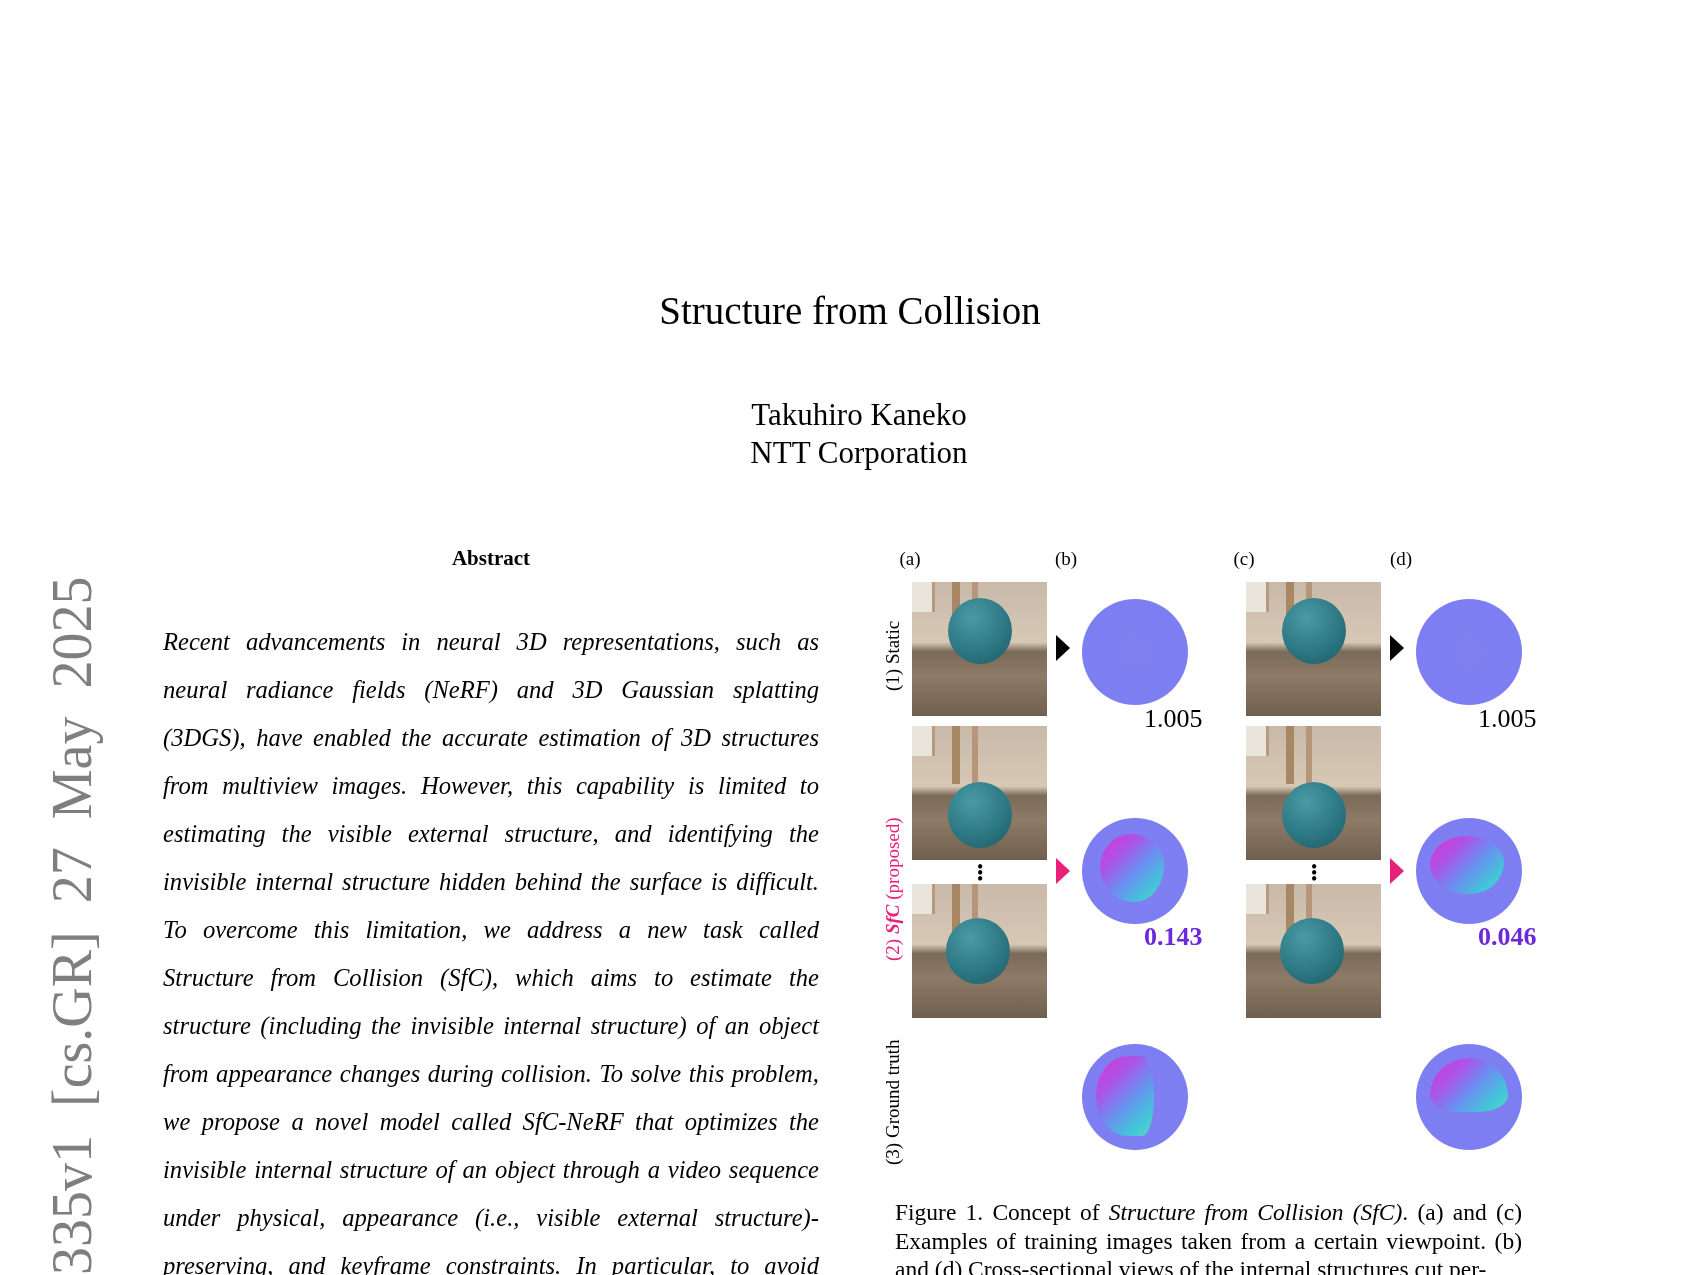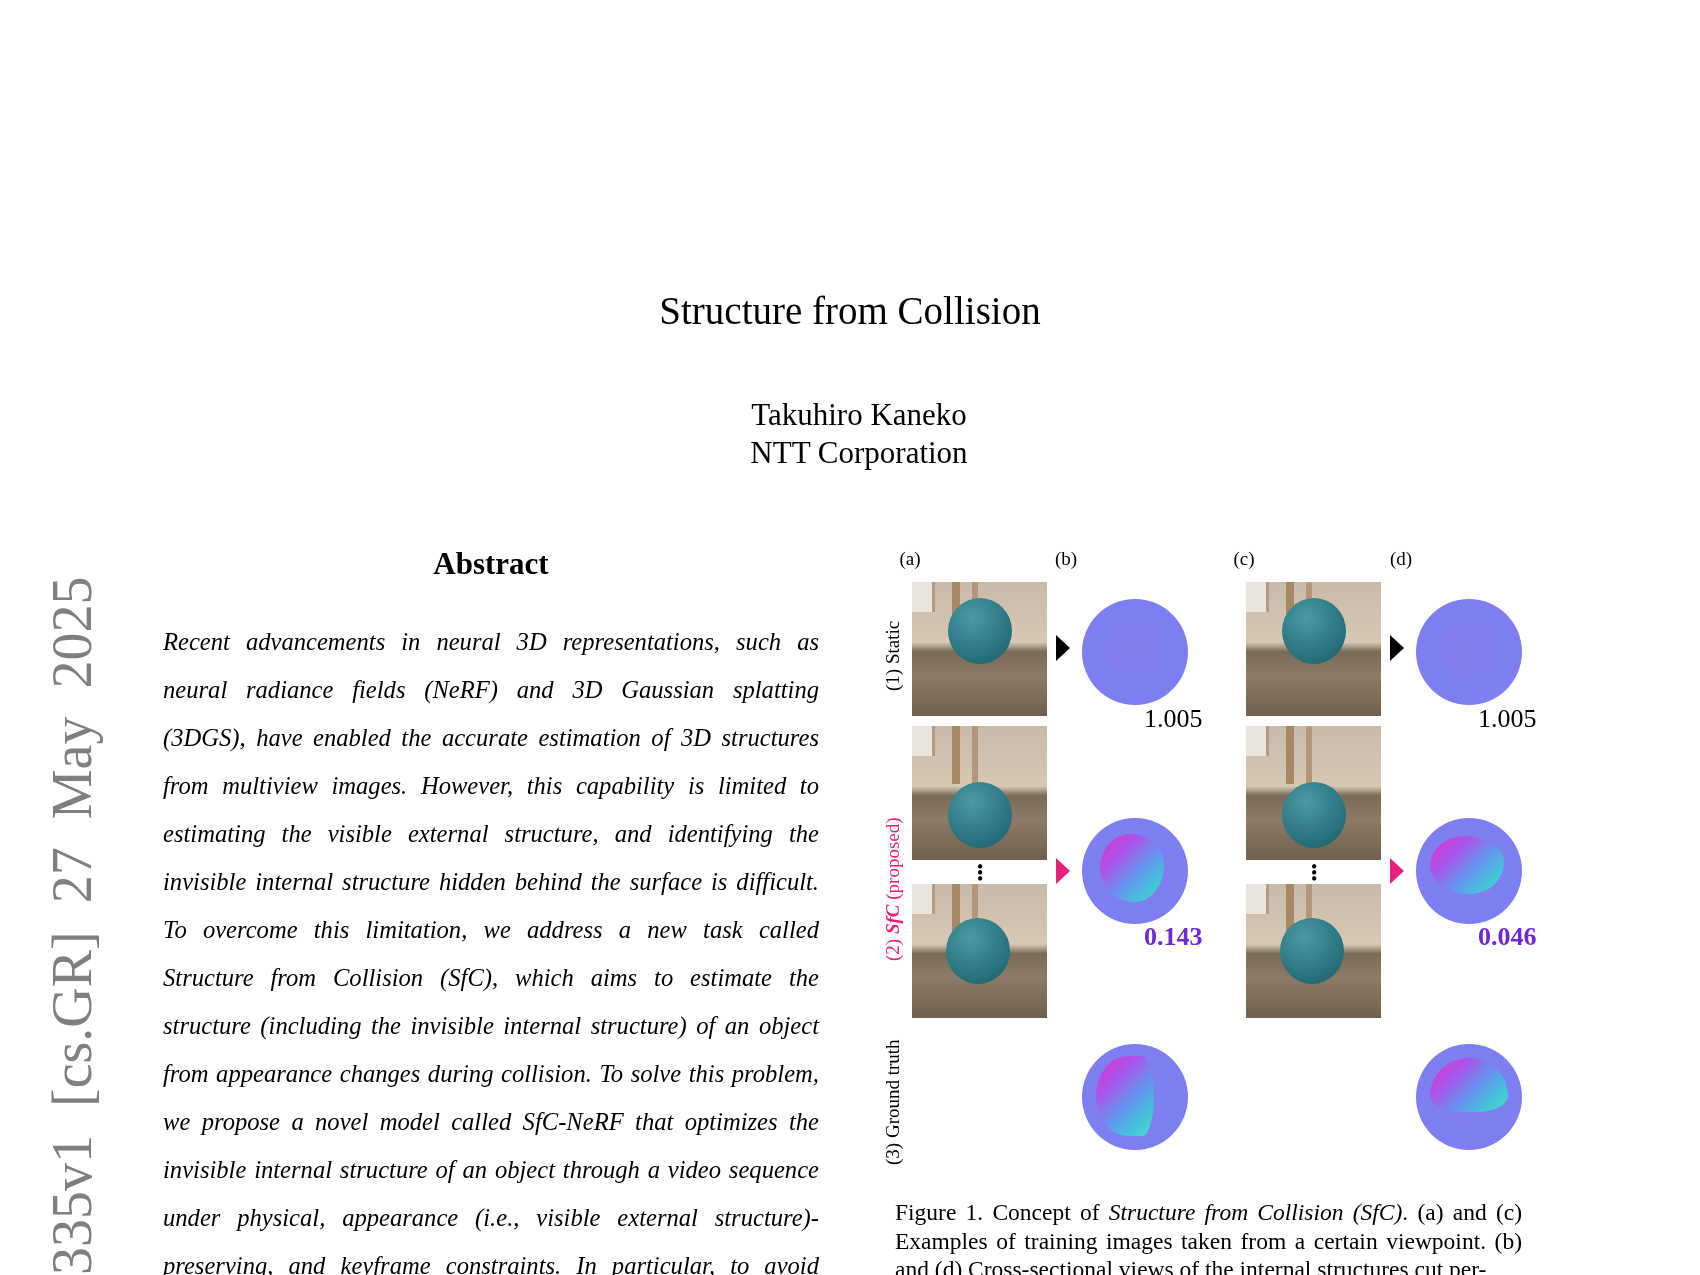--- a/index.html
+++ b/index.html
@@ -4,21 +4,21 @@
 <style>
   html, body { margin:0; padding:0; }
   body { width:1700px; height:1275px; background:#ffffff; position:relative; overflow:hidden;
          font-family:"Liberation Serif","DejaVu Serif",serif; color:#000; }
   .abs { position:absolute; }
   .title { left:0; width:1700px; top:288px; text-align:center; font-size:39px; font-weight:normal; }
   .author { left:0; width:1700px; top:396px; text-align:center; font-size:31px; line-height:38px;padding-left:9px; }
   .arxiv { left:40px; top:608px; width:60px; height:667px; overflow:visible; }
   .arxiv span { position:absolute; left:0; top:0; white-space:nowrap; font-size:56px; color:#7f7f7f;
                 transform-origin:0 0; transform:translate(0px, 667px) rotate(-90deg); letter-spacing:0px; word-spacing:14px; }
-  .abstract-heading { left:163px; width:656px; top:546px; text-align:center; font-size:31px; font-weight:bold; }
+  .abstract-heading { left:163px; width:656px; top:546px; text-align:center; font-size:21px; font-weight:bold; }
   .abstract-body { left:163px; width:656px; top:618px; font-size:24.6px; line-height:48px; font-style:italic; text-align:justify; }
   .abstract-body p { margin:0; }
   .figure { left:880px; top:548px; width:670px; height:630px; }
   .col-label { position:absolute; font-size:19px; top:0; width:60px; text-align:center; }
   .row-label { position:absolute; font-size:19px; white-space:nowrap; transform-origin:0 0; transform:rotate(-90deg); }
   .photo { position:absolute; width:135px; height:134px; overflow:hidden;
            background:linear-gradient(180deg,#c9b9a8 0%,#d7c8b6 45%,#7a6a58 52%,#8d7b67 70%,#6f5f4e 100%); }
   .photo .window { position:absolute; left:0; top:0; width:20px; height:30px; background:#e9e5dd; border-right:3px solid #b79b7e; }
   .photo .frame { position:absolute; left:40px; top:0; width:8px; height:58px; background:#a88765; }
   .photo .frame2 { position:absolute; left:60px; top:0; width:6px; height:58px; background:#b5967a; }

